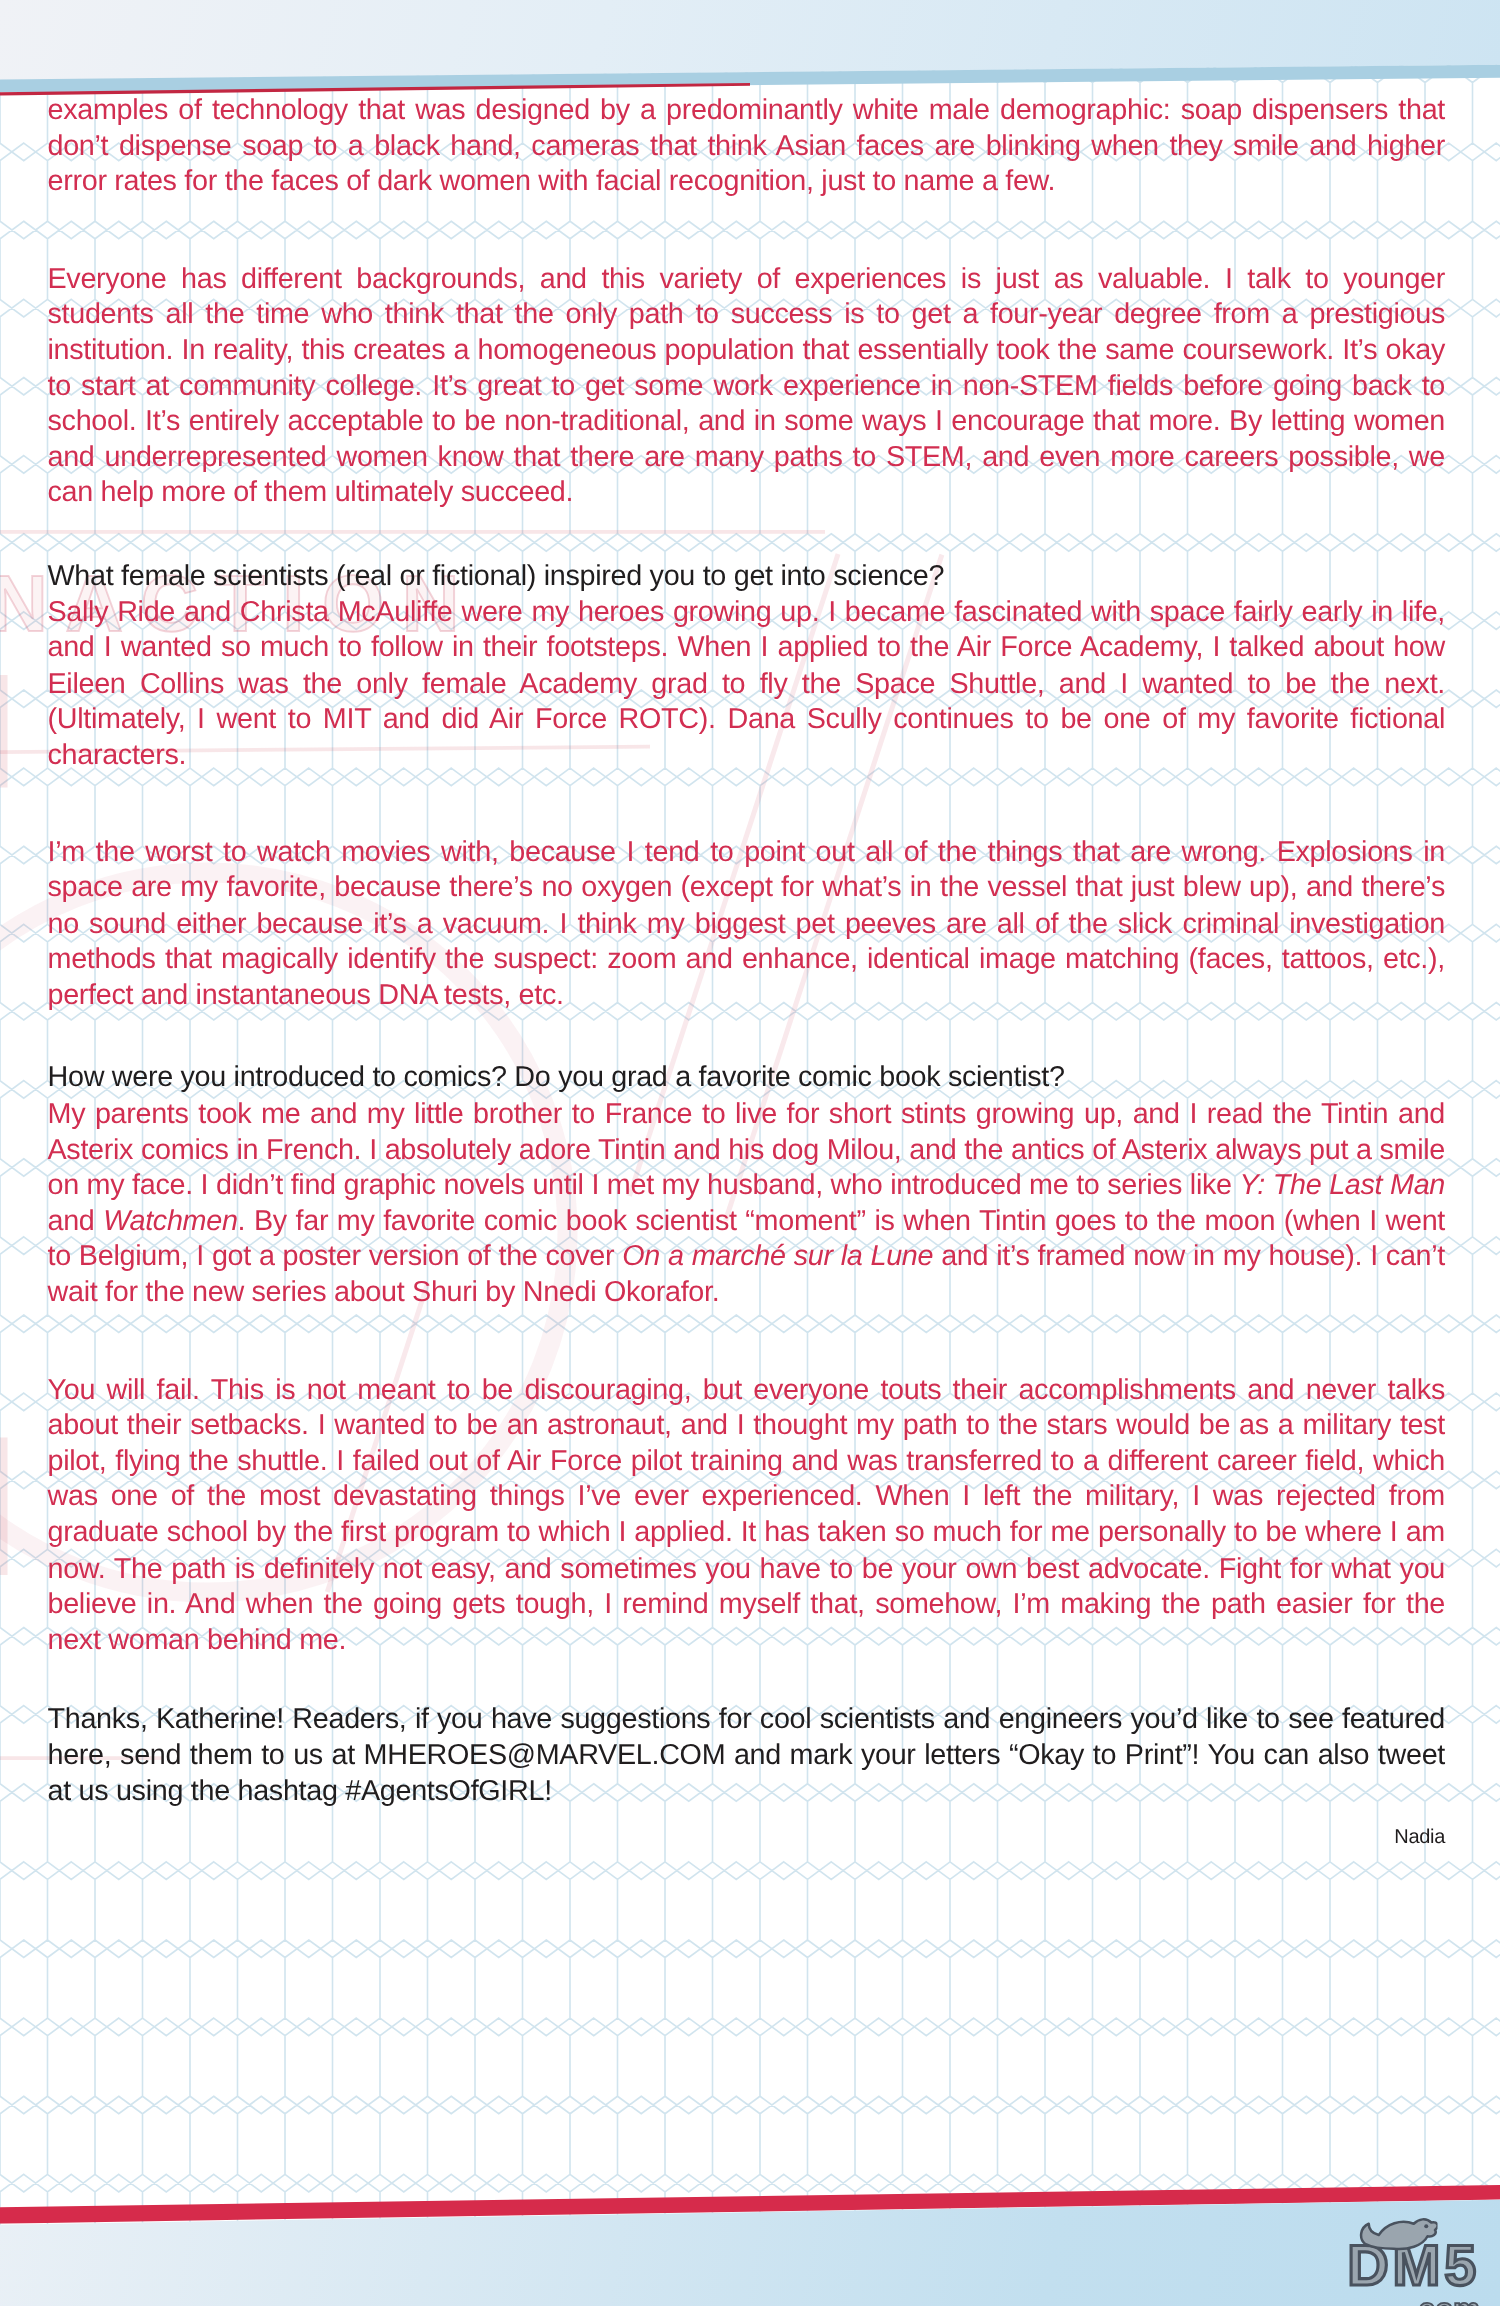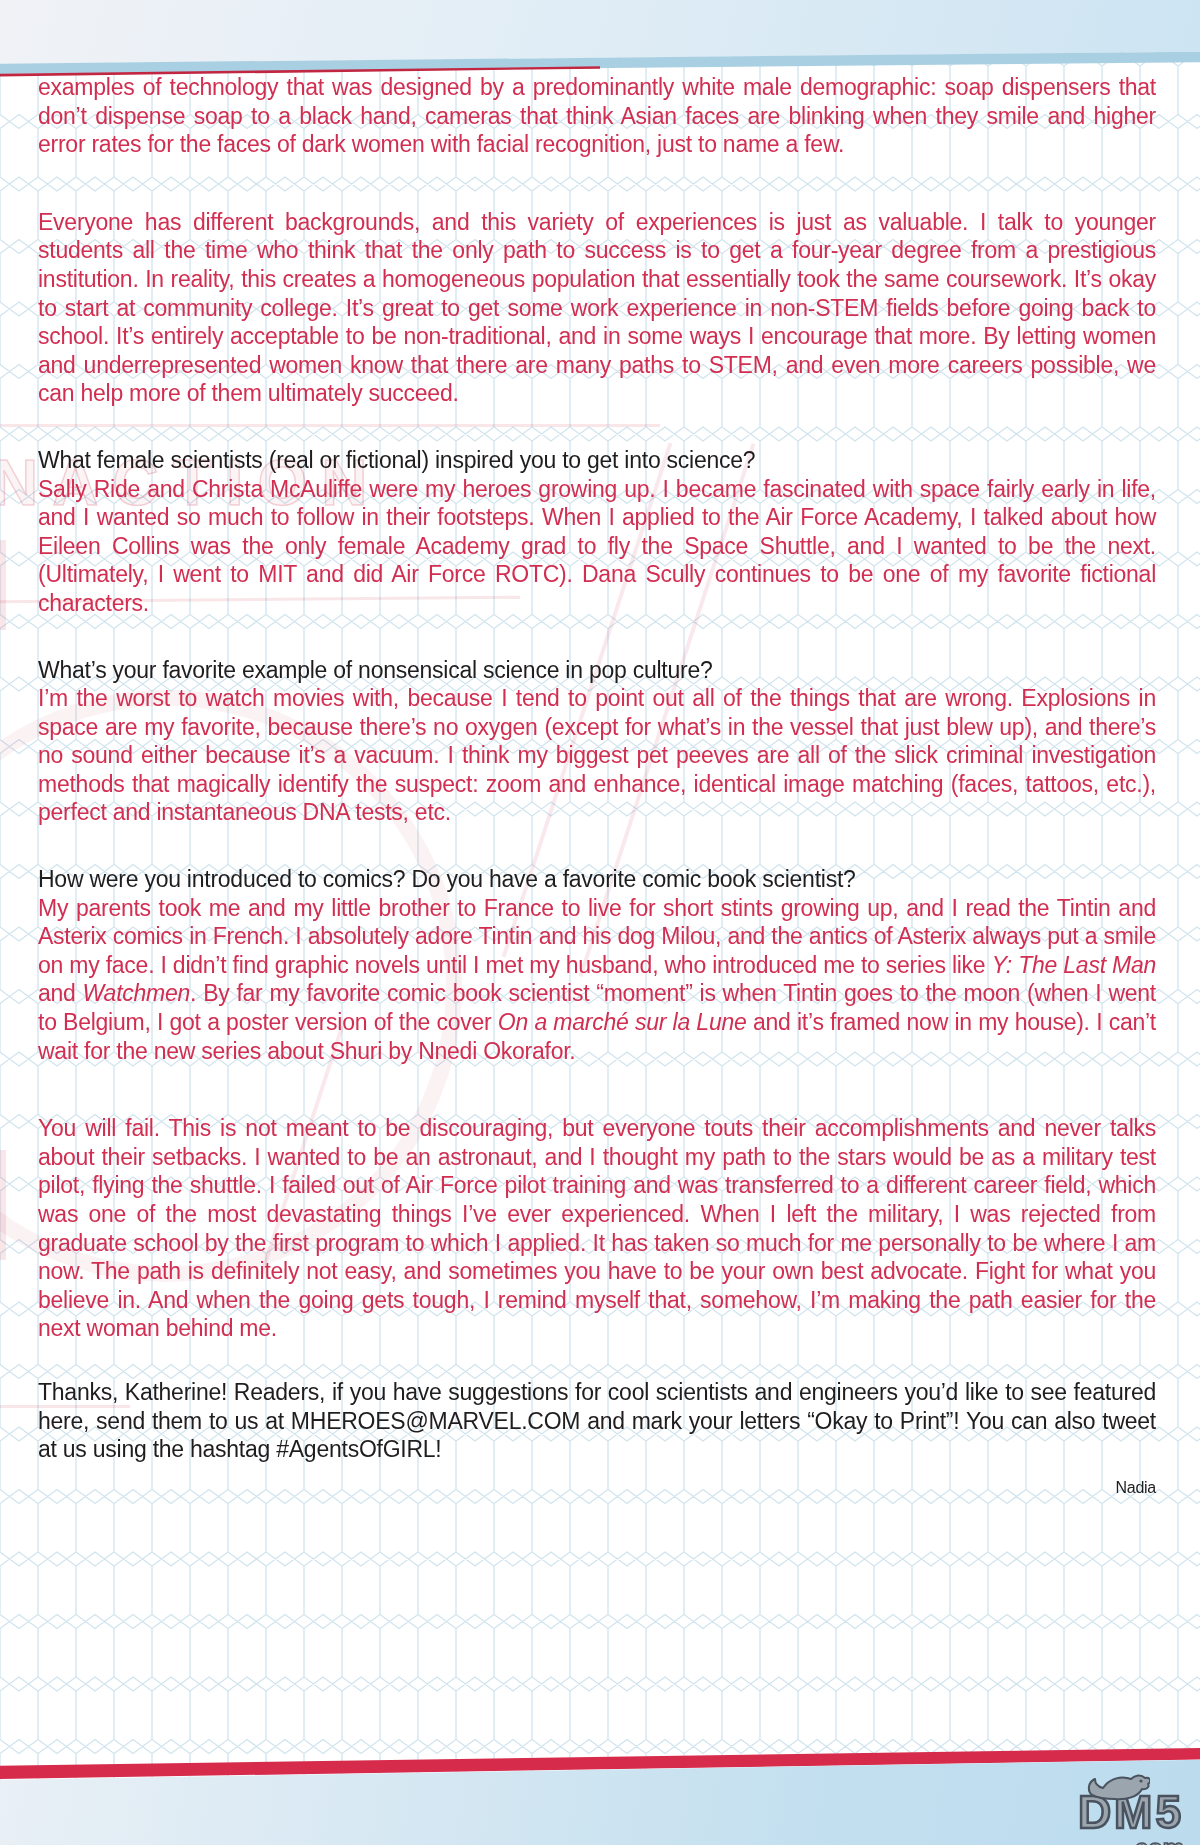--- a/index.html
+++ b/index.html
@@ -76,23 +76,22 @@
 
   <div class="top-band"></div>
   <div class="top-strip"></div>
   <div class="top-redline"></div>
 
   <div class="article">
       <p class="blk answer"><span>examples of technology that was designed by a predominantly white male demographic: soap dispensers that don’t dispense soap to a black hand, cameras that think Asian faces are blinking when they smile and higher error rates for the faces of dark women with facial recognition, just to name a few.</span></p>
       <p class="blk answer"><span>Everyone has different backgrounds, and this variety of experiences is just as valuable. I talk to younger students all the time who think that the only path to success is to get a four-year degree from a prestigious institution. In reality, this creates a homogeneous population that essentially took the same coursework. It’s okay to start at community college. It’s great to get some work experience in non-STEM fields before going back to school. It’s entirely acceptable to be non-traditional, and in some ways I encourage that more. By letting women and underrepresented women know that there are many paths to STEM, and even more careers possible, we can help more of them ultimately succeed.</span></p>
       <p class="blk question"><span>What female scientists (real or fictional) inspired you to get into science?</span></p>
       <p class="blk answer"><span>Sally Ride and Christa McAuliffe were my heroes growing up. I became fascinated with space fairly early in life, and I wanted so much to follow in their footsteps. When I applied to the Air Force Academy, I talked about how Eileen Collins was the only female Academy grad to fly the Space Shuttle, and I wanted to be the next. (Ultimately, I went to MIT and did Air Force ROTC). Dana Scully continues to be one of my favorite fictional characters.</span></p>
-      <p class="blk question"><span>What’s your favorite example of nonsensical science in pop culture?</span></p>
       <p class="blk answer"><span>I’m the worst to watch movies with, because I tend to point out all of the things that are wrong. Explosions in space are my favorite, because there’s no oxygen (except for what’s in the vessel that just blew up), and there’s no sound either because it’s a vacuum. I think my biggest pet peeves are all of the slick criminal investigation methods that magically identify the suspect: zoom and enhance, identical image matching (faces, tattoos, etc.), perfect and instantaneous DNA tests, etc.</span></p>
-      <p class="blk question"><span>How were you introduced to comics? Do you have a favorite comic book scientist?</span></p>
+      <p class="blk question"><span>How were you introduced to comics? Do you grad a favorite comic book scientist?</span></p>
       <p class="blk answer"><span>My parents took me and my little brother to France to live for short stints growing up, and I read the Tintin and Asterix comics in French. I absolutely adore Tintin and his dog Milou, and the antics of Asterix always put a smile on my face. I didn’t find graphic novels until I met my husband, who introduced me to series like </span><em>Y: The Last Man</em><span> and </span><em>Watchmen</em><span>. By far my favorite comic book scientist “moment” is when Tintin goes to the moon (when I went to Belgium, I got a poster version of the cover </span><em>On a marché sur la Lune</em><span> and it’s framed now in my house). I can’t wait for the new series about Shuri by Nnedi Okorafor.</span></p>
       <p class="blk answer"><span>You will fail. This is not meant to be discouraging, but everyone touts their accomplishments and never talks about their setbacks. I wanted to be an astronaut, and I thought my path to the stars would be as a military test pilot, flying the shuttle. I failed out of Air Force pilot training and was transferred to a different career field, which was one of the most devastating things I’ve ever experienced. When I left the military, I was rejected from graduate school by the first program to which I applied. It has taken so much for me personally to be where I am now. The path is definitely not easy, and sometimes you have to be your own best advocate. Fight for what you believe in. And when the going gets tough, I remind myself that, somehow, I’m making the path easier for the next woman behind me.</span></p>
       <p class="blk outro"><span>Thanks, Katherine! Readers, if you have suggestions for cool scientists and engineers you’d like to see featured here, send them to us at MHEROES@MARVEL.COM and mark your letters “Okay to Print”! You can also tweet at us using the hashtag #AgentsOfGIRL!</span></p>
       <p class="blk signature"><span>Nadia</span></p>
     </div>
 
   <div class="bot-stripe"></div>
   <div class="bot-band"></div>
 
   <div class="dm5">

